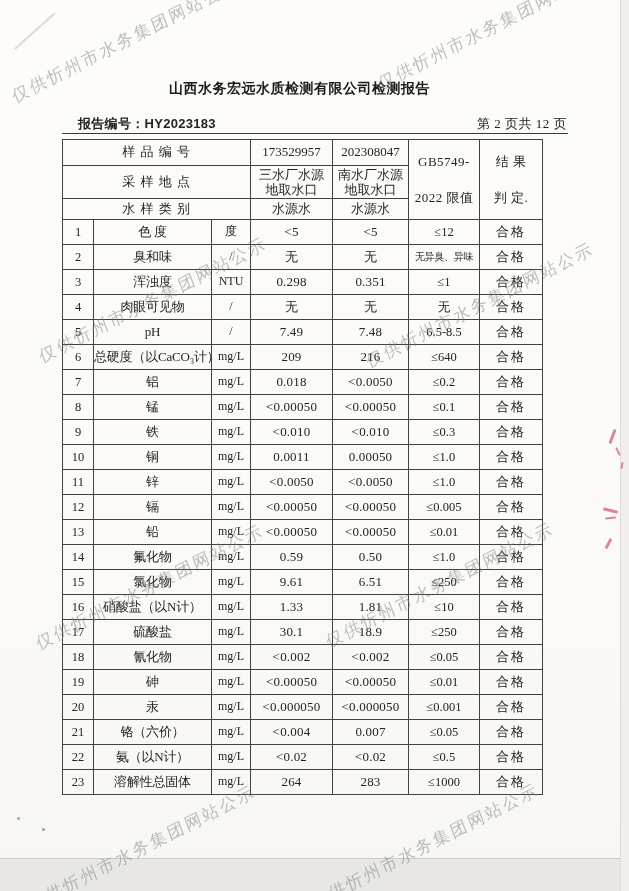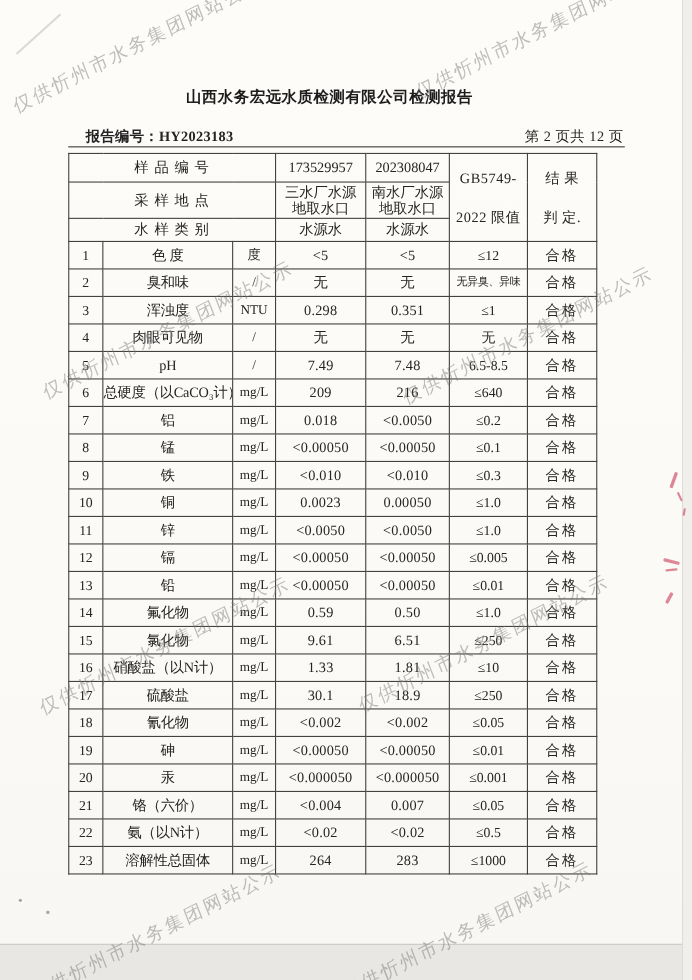--- a/index.html
+++ b/index.html
@@ -49,21 +49,21 @@
   .rm6 { left:607px; top:538px; width:2.5px; height:11px; transform:rotate(28deg); }
 
   
   .title {
     position:absolute; left:0; width:599px; top:80px; text-align:center;
     font-family:"Liberation Sans","DejaVu Sans",sans-serif;
     font-weight:bold; font-size:14px; letter-spacing:0.5px; color:#1c1c1c; z-index:2;
   }
   .meta-row { position:absolute; left:78px; top:115px; width:489px; display:flex;
     justify-content:space-between; align-items:baseline; font-size:13px; z-index:2; }
-  .report-no { font-family:Liberation Serif, serif; font-weight:600; letter-spacing:0.3px; }
+  .report-no { font-family:Liberation Sans, sans-serif; font-weight:600; letter-spacing:0.3px; }
   .page-info { font-size:13px; letter-spacing:0.5px; }
   .meta-rule { position:absolute; left:62px; top:133px; width:506px; height:0;
     border-top:1.5px solid #3a3a3a; z-index:2; }
 
   
   table.report {
     position:absolute; left:62px; top:139px; width:480px;
     border-collapse:collapse; table-layout:fixed; z-index:2;
     font-size:13px; color:#242424;
   }
@@ -238,21 +238,21 @@
           <td class="c-unit">mg/L</td>
           <td class="c-val">&lt;0.010</td>
           <td class="c-val">&lt;0.010</td>
           <td class="c-limit">≤0.3</td>
           <td class="c-result">合格</td>
         </tr>
         <tr>
           <td class="c-no">10</td>
           <td class="c-item">铜</td>
           <td class="c-unit">mg/L</td>
-          <td class="c-val">0.0023</td>
+          <td class="c-val">0.0011</td>
           <td class="c-val">0.00050</td>
           <td class="c-limit">≤1.0</td>
           <td class="c-result">合格</td>
         </tr>
         <tr>
           <td class="c-no">11</td>
           <td class="c-item">锌</td>
           <td class="c-unit">mg/L</td>
           <td class="c-val">&lt;0.0050</td>
           <td class="c-val">&lt;0.0050</td>

